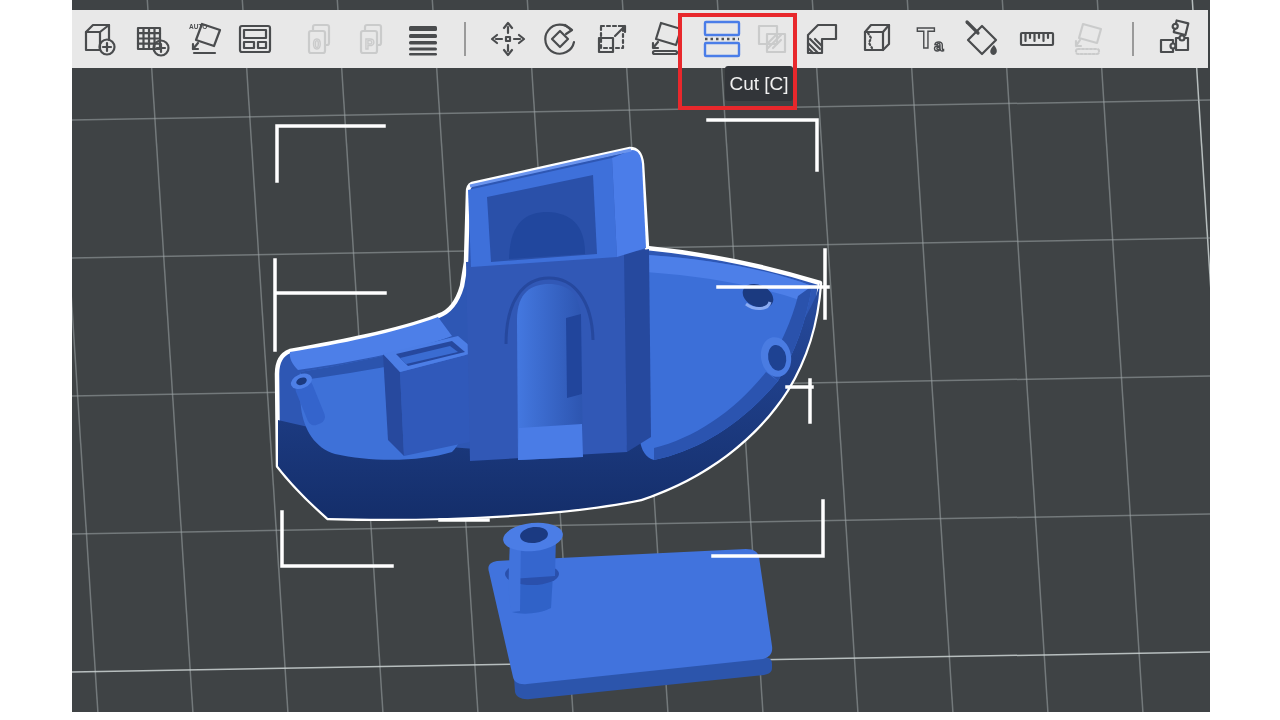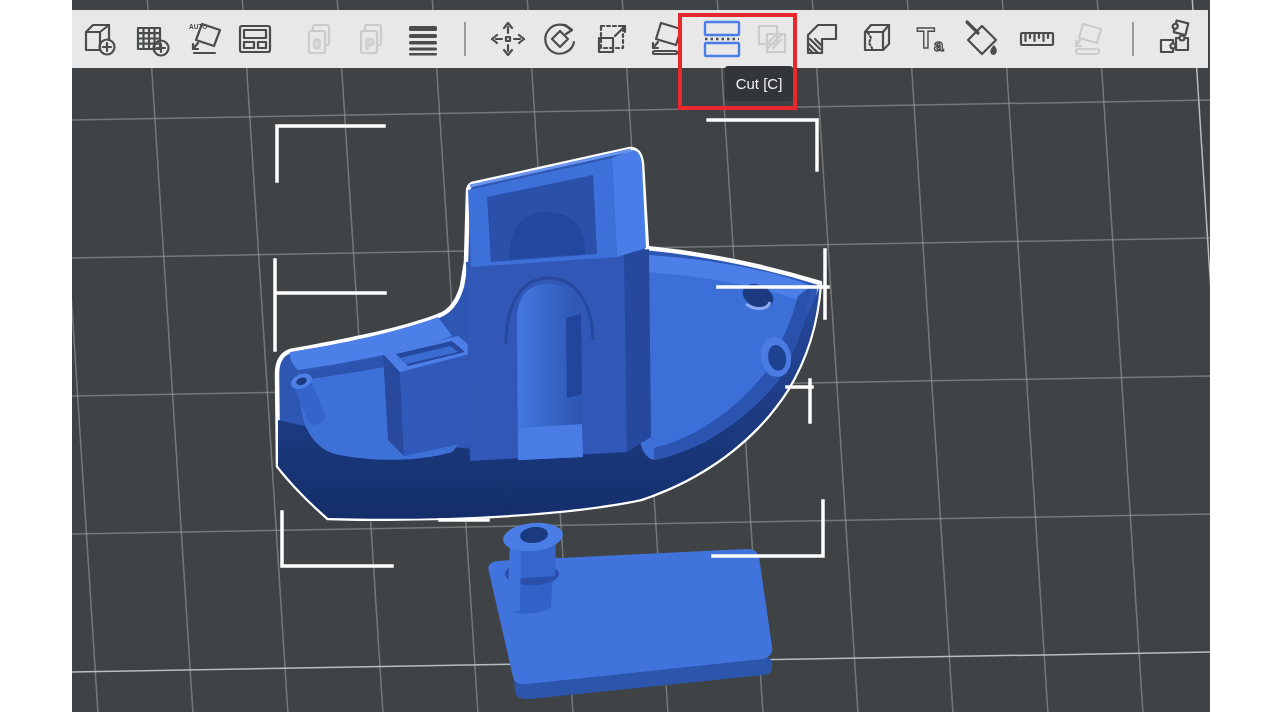--- a/index.html
+++ b/index.html
@@ -8,21 +8,21 @@
   .viewport svg{position:absolute;left:0;top:0;}
   .toolbar{position:absolute;left:72px;top:10px;width:1136px;height:58px;background:#e8e8e8;}
   .tb{position:absolute;top:5px;width:44px;height:48px;display:flex;align-items:center;justify-content:center;background:transparent;border:0;padding:0;cursor:pointer;}
   .tb.disabled{opacity:0.18;cursor:default;}
   .tb svg{display:block;}
   .sep{position:absolute;top:12px;width:2px;height:34px;background:#9a9a9a;}
   .ic{stroke:#4a4c4e;stroke-width:2.2;fill:none;stroke-linejoin:round;stroke-linecap:round;}
   .icf{fill:#4a4c4e;stroke:none;}
   .ictext{fill:none;stroke:#4a4c4e;stroke-width:1.4;font-weight:bold;font-family:"Liberation Sans",sans-serif;}
   .annotation-box{position:absolute;left:678px;top:13px;width:119px;height:97px;border:4px solid #e8282c;box-sizing:border-box;pointer-events:none;z-index:30;}
-  .tooltip{position:absolute;left:725px;top:66px;width:68px;height:35px;background:#323539;color:#f0f0f0;font-size:15px;display:flex;align-items:center;justify-content:center;border-radius:3px;z-index:25;}
+  .tooltip{position:absolute;left:725px;top:66px;width:68px;height:35px;background:#323539;color:#f0f0f0;font-size:19px;display:flex;align-items:center;justify-content:center;border-radius:3px;z-index:25;}
 </style>
 </head>
 <body>
 
 <div class="stage">
 
   <div class="viewport">
 
     <svg width="1138" height="712">
       <g stroke="rgba(158,165,167,0.55)" stroke-width="1.5">

